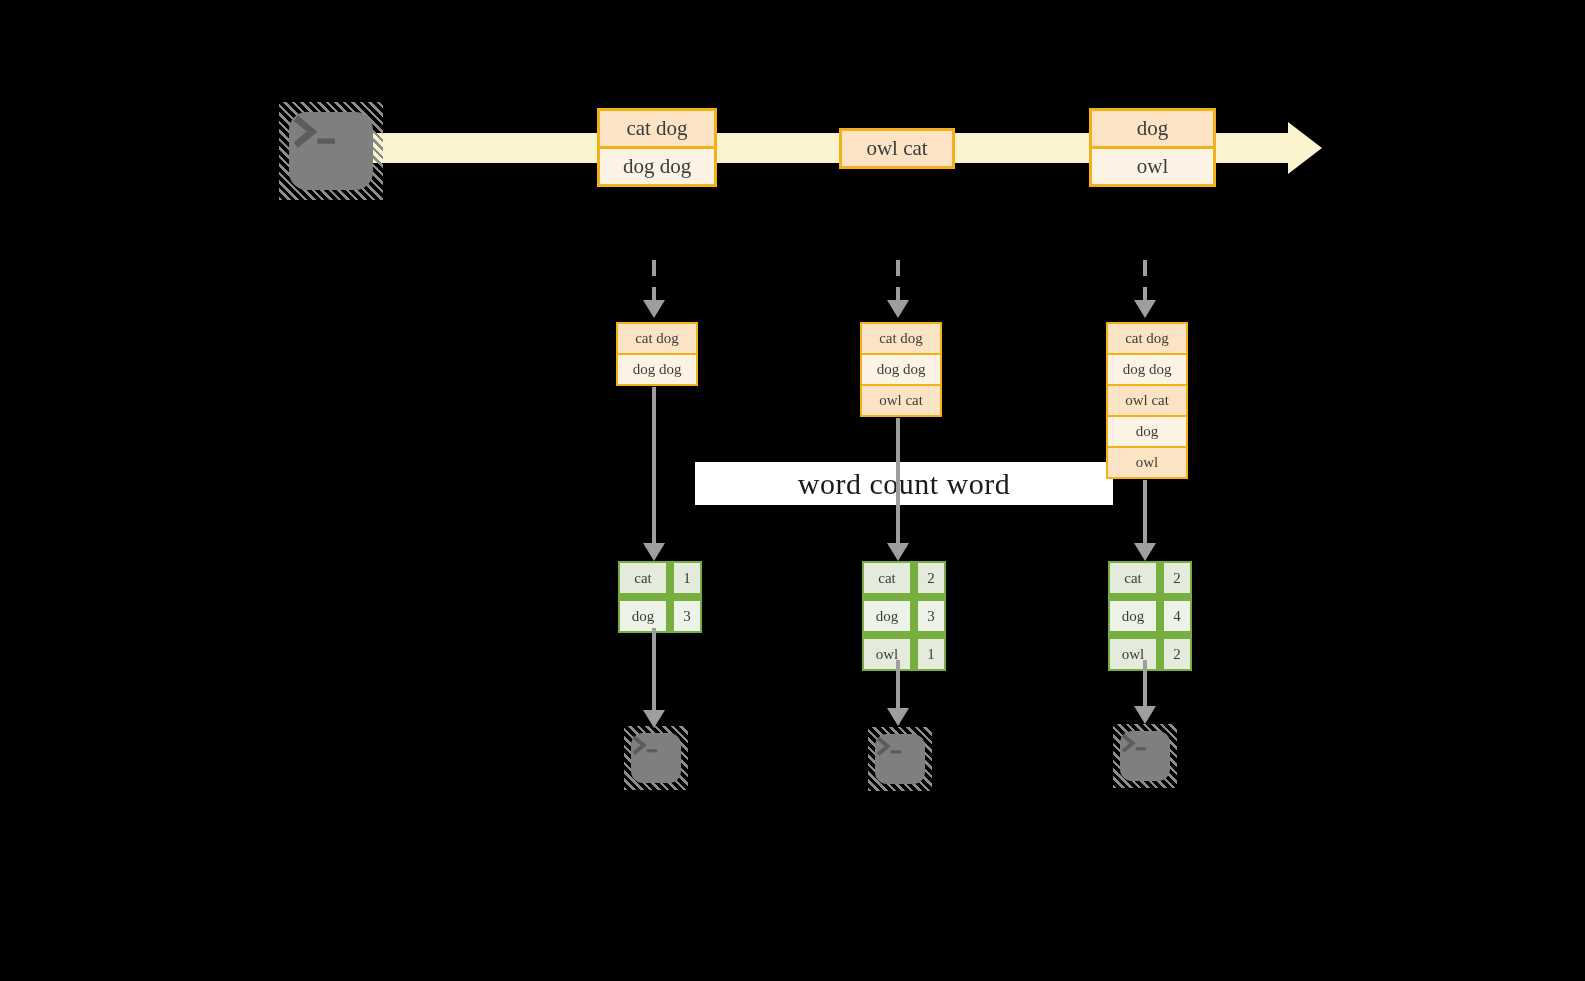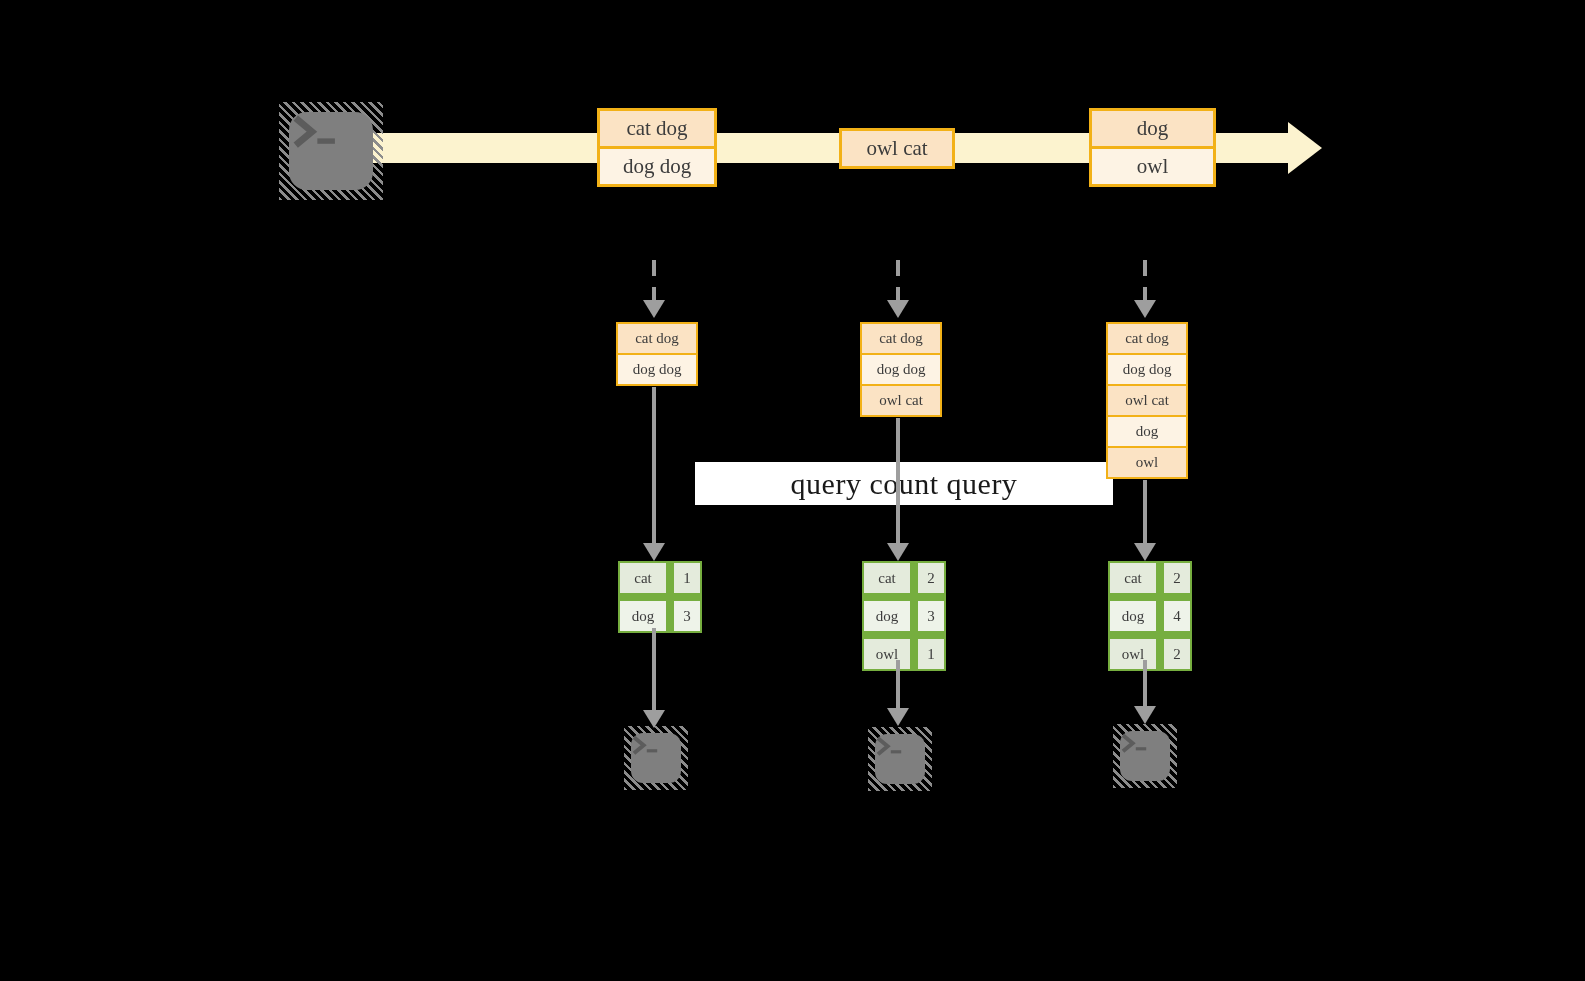--- a/index.html
+++ b/index.html
@@ -91,21 +91,21 @@
     <div class="orow peach">owl cat</div>
   </div>
   <div class="obox obox-sm" style="left:1106px;top:322px;width:78px">
     <div class="orow peach">cat dog</div>
     <div class="orow cream">dog dog</div>
     <div class="orow peach">owl cat</div>
     <div class="orow cream">dog</div>
     <div class="orow peach">owl</div>
   </div>
 
-  <div class="qlabel">query count query</div>
+  <div class="qlabel">word count word</div>
 
   <div class="aline" style="left:652px;top:387px;height:158px"></div>
   <div class="ahead" style="left:643px;top:543px"></div>
   <div class="aline" style="left:896px;top:418px;height:127px"></div>
   <div class="ahead" style="left:887px;top:543px"></div>
   <div class="aline" style="left:1143px;top:480px;height:65px"></div>
   <div class="ahead" style="left:1134px;top:543px"></div>
 
   <div class="gtable" style="left:618px;top:561px">
     <div class="gcell gdark">cat</div>

